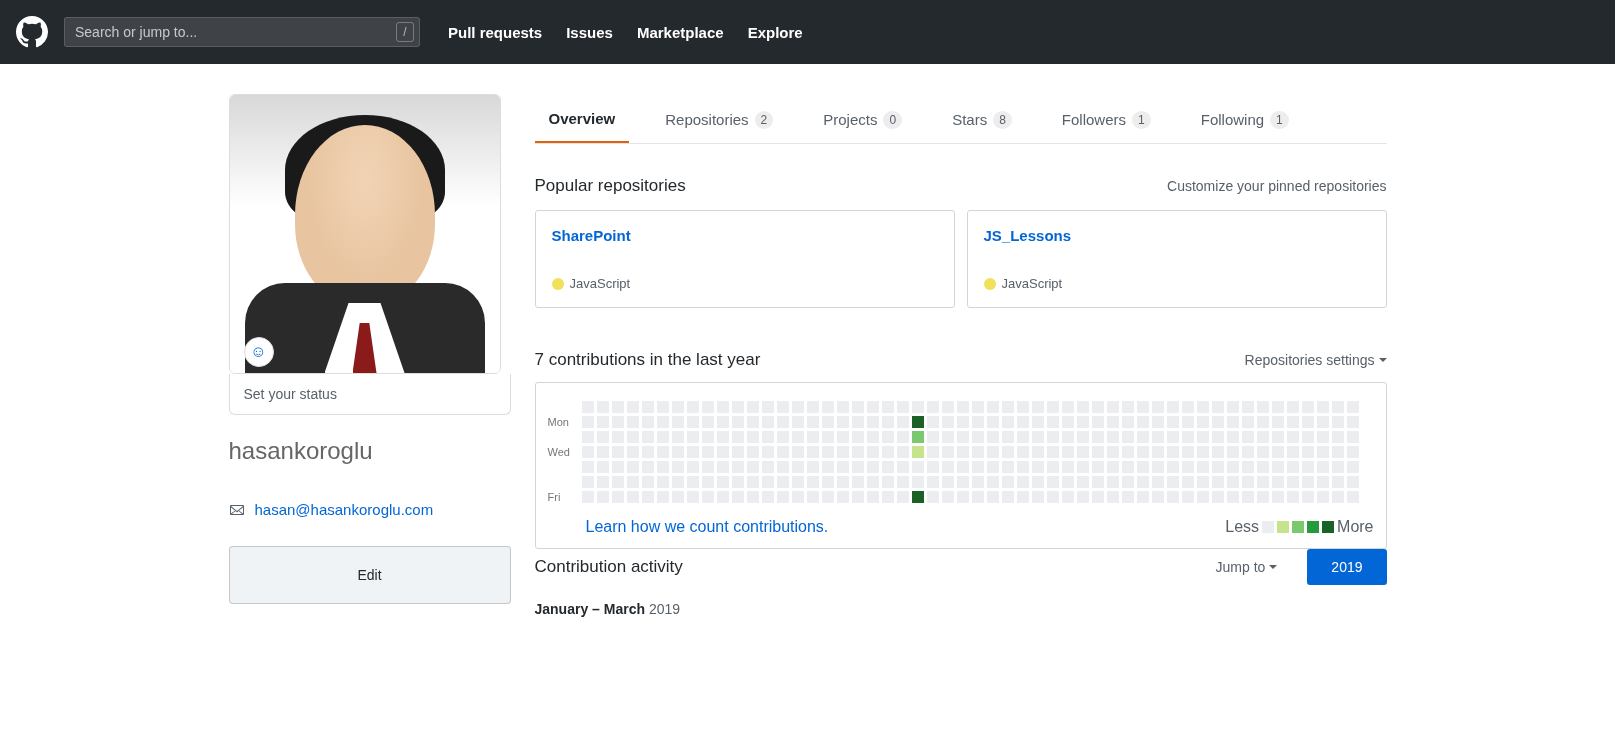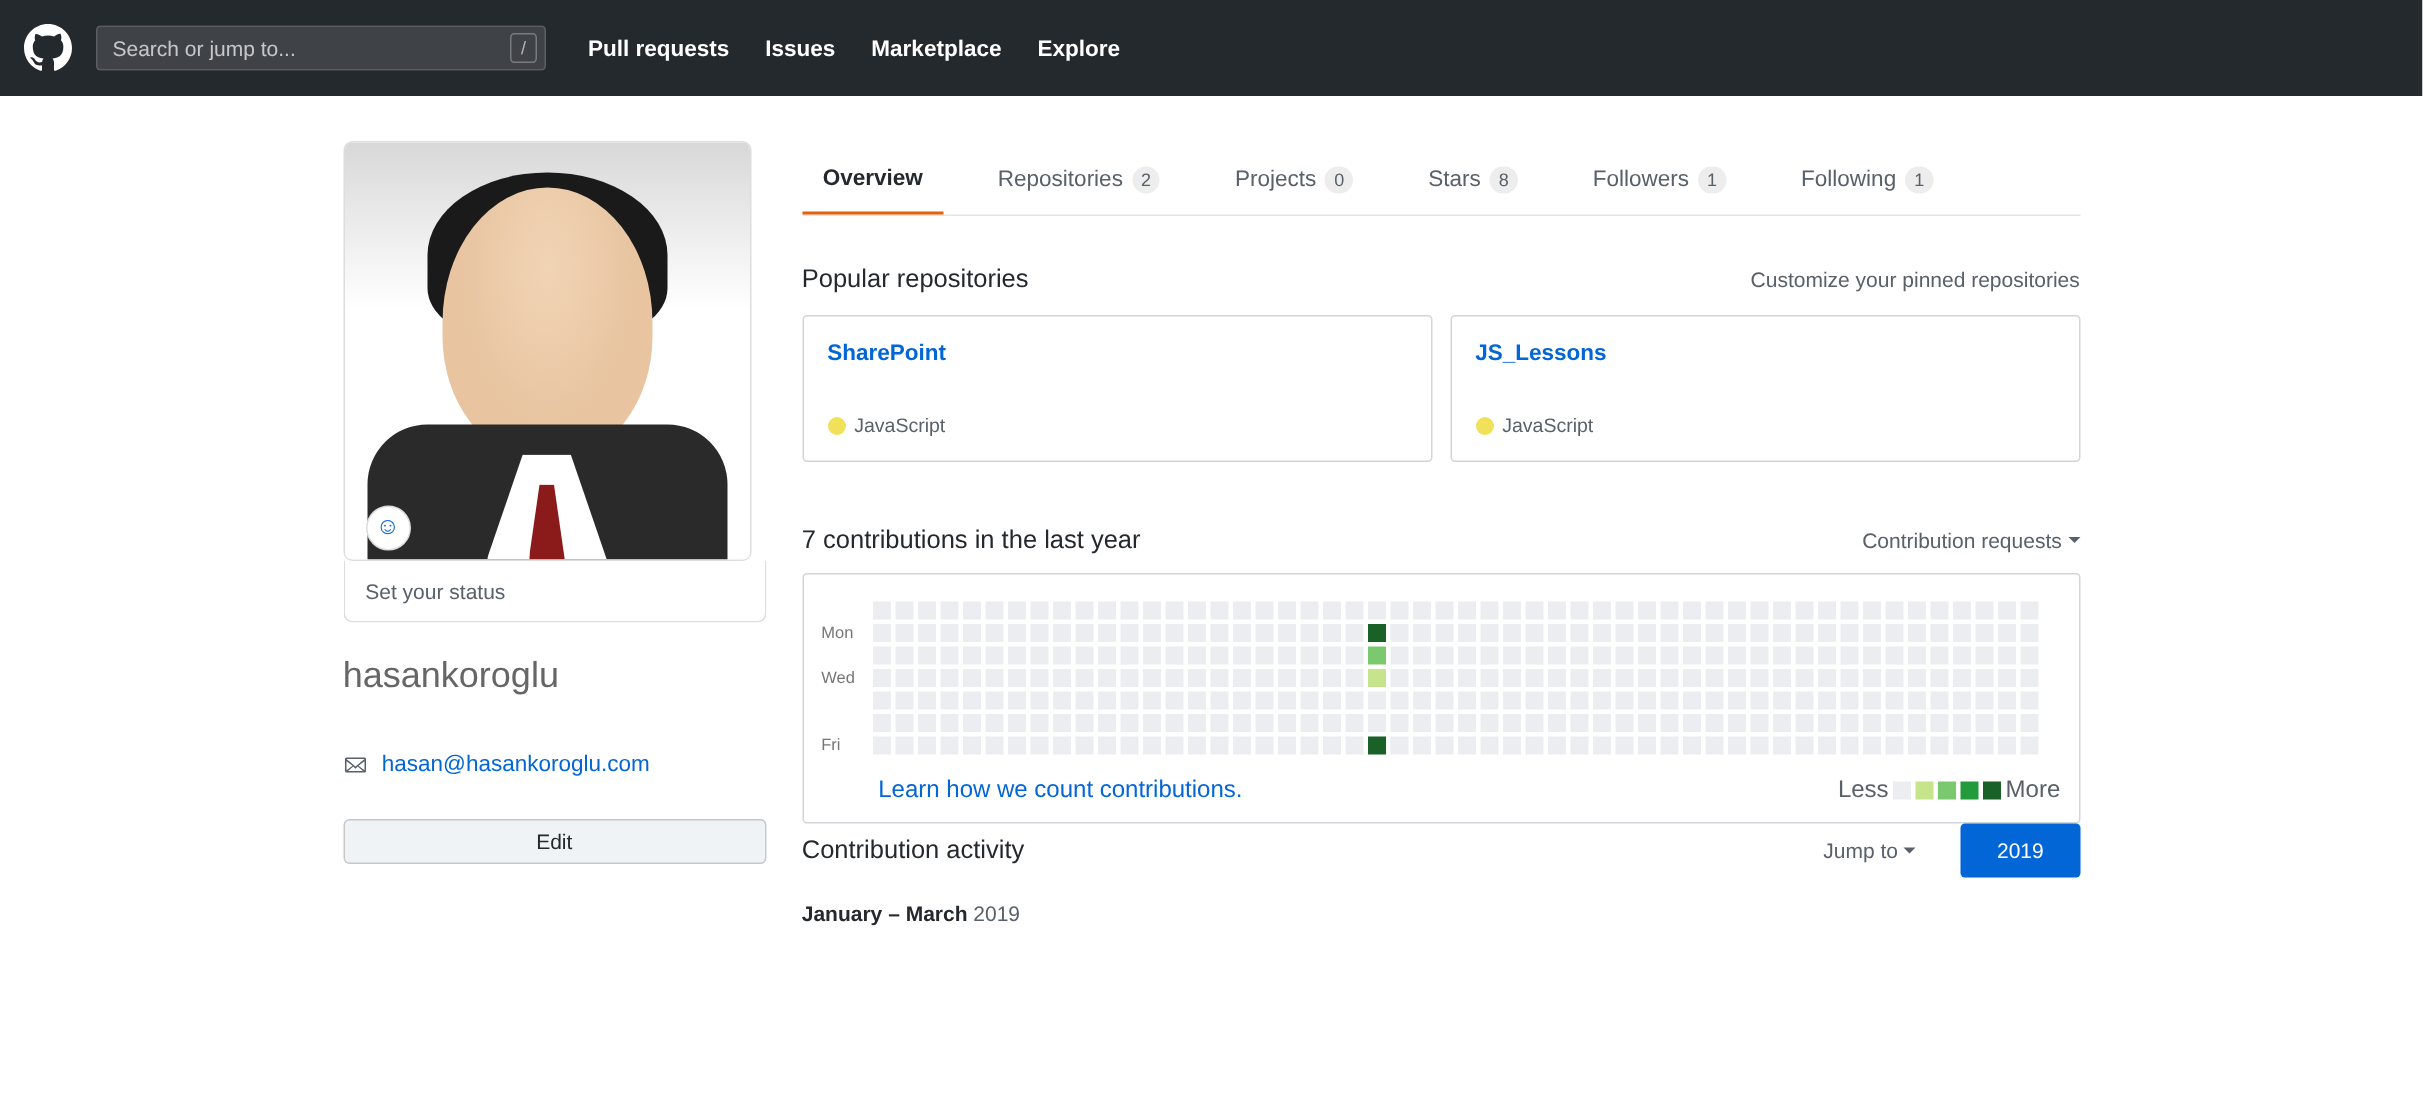--- a/index.html
+++ b/index.html
@@ -3,21 +3,21 @@
 <meta charset="utf-8">
 <style>
 * { box-sizing: border-box; margin: 0; padding: 0; }
 body { font-family: -apple-system, BlinkMacSystemFont, "Segoe UI", Helvetica, Arial, sans-serif; font-size: 14px; color: #24292e; background: #fff; }
 a { text-decoration: none; }
 
 
 .header { background: #24292e; height: 64px; display: flex; align-items: center; padding: 0 16px; }
 .logo { width: 32px; height: 32px; fill: #fff; margin-right: 16px; cursor: pointer; }
 .search-wrap { position: relative; margin-right: 16px; }
-.search-input { background: hsla(0,0%,100%,.125); border: 1px solid hsla(0,0%,100%,.15); border-radius: 3px; color: #fff; width: 300px; height: 30px; padding: 0 26px 0 10px; font-size: 14px; }
+.search-input { background: hsla(0,0%,100%,.125); border: 1px solid hsla(0,0%,100%,.15); border-radius: 3px; color: #fff; width: 356px; height: 30px; padding: 0 26px 0 10px; font-size: 14px; }
 .search-input::placeholder { color: hsla(0,0%,100%,.7); }
 .slash-badge { position: absolute; right: 6px; top: 5px; border: 1px solid hsla(0,0%,100%,.3); color: hsla(0,0%,100%,.6); border-radius: 3px; width: 18px; height: 20px; display: flex; align-items: center; justify-content: center; font-size: 12px; }
 .nav-links { display: flex; }
 .nav-link { color: #fff; font-weight: 600; font-size: 15px; padding: 0 12px; cursor: pointer; }
 
 
 .container { max-width: 1190px; margin: 0 auto; display: flex; padding: 0 16px; }
 .sidebar { width: 282px; margin-right: 24px; padding-top: 30px; }
 .main { flex: 1; padding-top: 30px; }
 
@@ -28,21 +28,21 @@
 .avatar-hair { position: absolute; top: 20px; left: 50%; transform: translateX(-50%); width: 160px; height: 110px; background: #1a1a1a; border-radius: 50% 50% 30% 30%; }
 .avatar-body { position: absolute; bottom: 0; left: 50%; transform: translateX(-50%); width: 240px; height: 90px; background: #2a2a2a; border-radius: 40px 40px 0 0; }
 .avatar-collar { position: absolute; bottom: 0; left: 50%; transform: translateX(-50%); width: 80px; height: 70px; background: #fff; clip-path: polygon(30% 0, 70% 0, 100% 100%, 0 100%); }
 .avatar-tie { position: absolute; bottom: 0; left: 50%; transform: translateX(-50%); width: 24px; height: 50px; background: #8b1a1a; clip-path: polygon(30% 0, 70% 0, 100% 100%, 0 100%); }
 .status-badge { position: absolute; bottom: 6px; left: 14px; width: 30px; height: 30px; background: #fff; border: 1px solid #ddd; border-radius: 50%; display: flex; align-items: center; justify-content: center; color: #0366d6; font-size: 16px; }
 .status-row { border: 1px solid #ddd; border-top: none; border-radius: 0 0 6px 6px; padding: 12px 14px; font-size: 14px; color: #586069; cursor: pointer; }
 .username { font-size: 24px; font-weight: 300; color: #666; margin-top: 22px; }
 .email-row { display: flex; align-items: center; margin-top: 36px; }
 .email-icon { width: 16px; height: 16px; fill: #586069; margin-right: 10px; }
 .email-link { color: #0366d6; font-size: 15px; }
-.edit-btn { width: 100%; margin-top: 28px; padding: 6px 12px; background: #eff3f6; border: 1px solid rgba(27,31,35,.2); border-radius: 4px; font-size: 14px; color: #24292e; cursor: pointer; }
+.edit-btn { width: 100%; margin-top: 28px; padding: 20px 12px; background: #eff3f6; border: 1px solid rgba(27,31,35,.2); border-radius: 4px; font-size: 14px; color: #24292e; cursor: pointer; }
 
 
 .tabs { display: flex; border-bottom: 1px solid #e1e4e8; }
 .tab { padding: 16px 14px 14px; font-size: 15px; color: #586069; cursor: pointer; display: flex; align-items: center; margin-right: 22px; }
 .tab.active { color: #24292e; font-weight: 600; border-bottom: 2px solid #e36209; }
 .counter { background: rgba(27,31,35,.08); border-radius: 20px; font-size: 12px; padding: 2px 6px; margin-left: 6px; color: #586069; }
 
 
 .section-head { display: flex; justify-content: space-between; align-items: center; margin-top: 32px; margin-bottom: 14px; }
 .section-title { font-size: 17px; font-weight: 400; color: #24292e; }
@@ -171,21 +171,21 @@
           </div></div>
         <div class="repo-card"><a class="repo-name">JS_Lessons</a><div class="repo-lang">
             <span class="lang-dot" style="background: rgb(241, 224, 90);"></span>
             <span>JavaScript</span>
           </div></div>
       </div>
 
     <div class="contrib-head">
       <div class="contrib-title">7 contributions in the last year</div>
       <div class="contrib-settings">
-        <span>Contribution requests</span>
+        <span>Repositories settings</span>
         <span class="caret"></span>
       </div>
     </div>
     <div class="contrib-box">
       <div class="calendar">
         <div class="cal-body">
           <div class="day-labels">
             <span class="s1">Mon</span>
             <span class="s2">Wed</span>
             <span class="s3">Fri</span>

